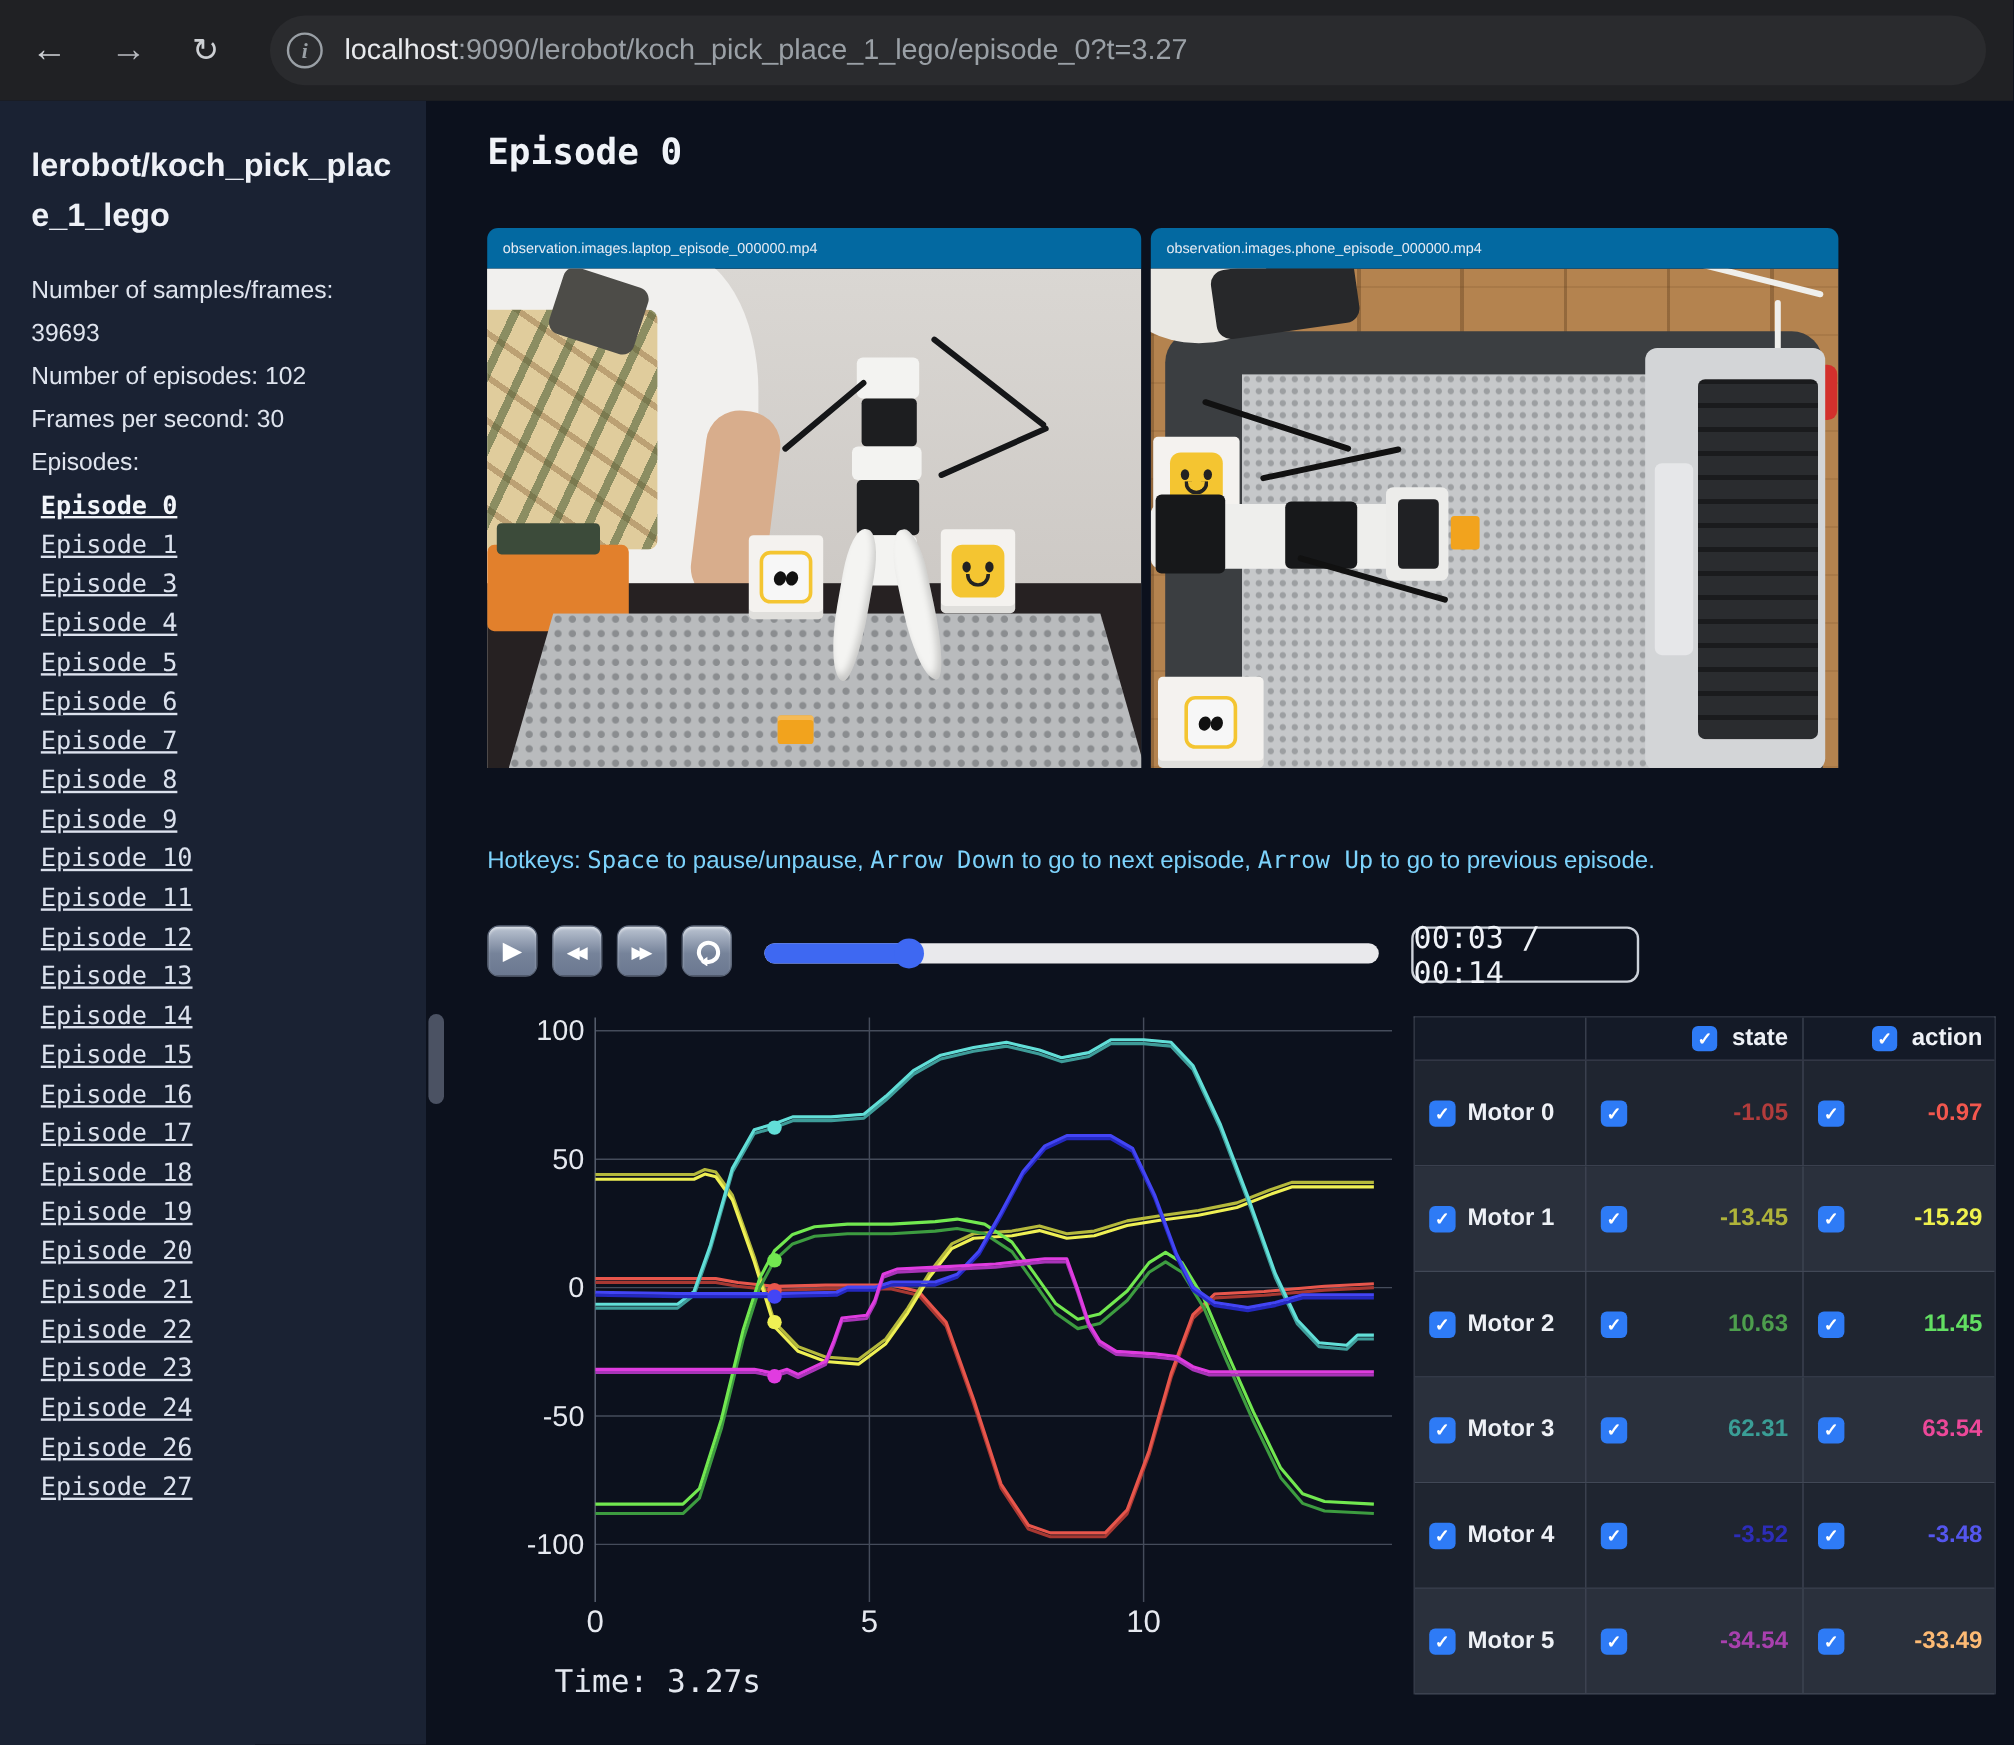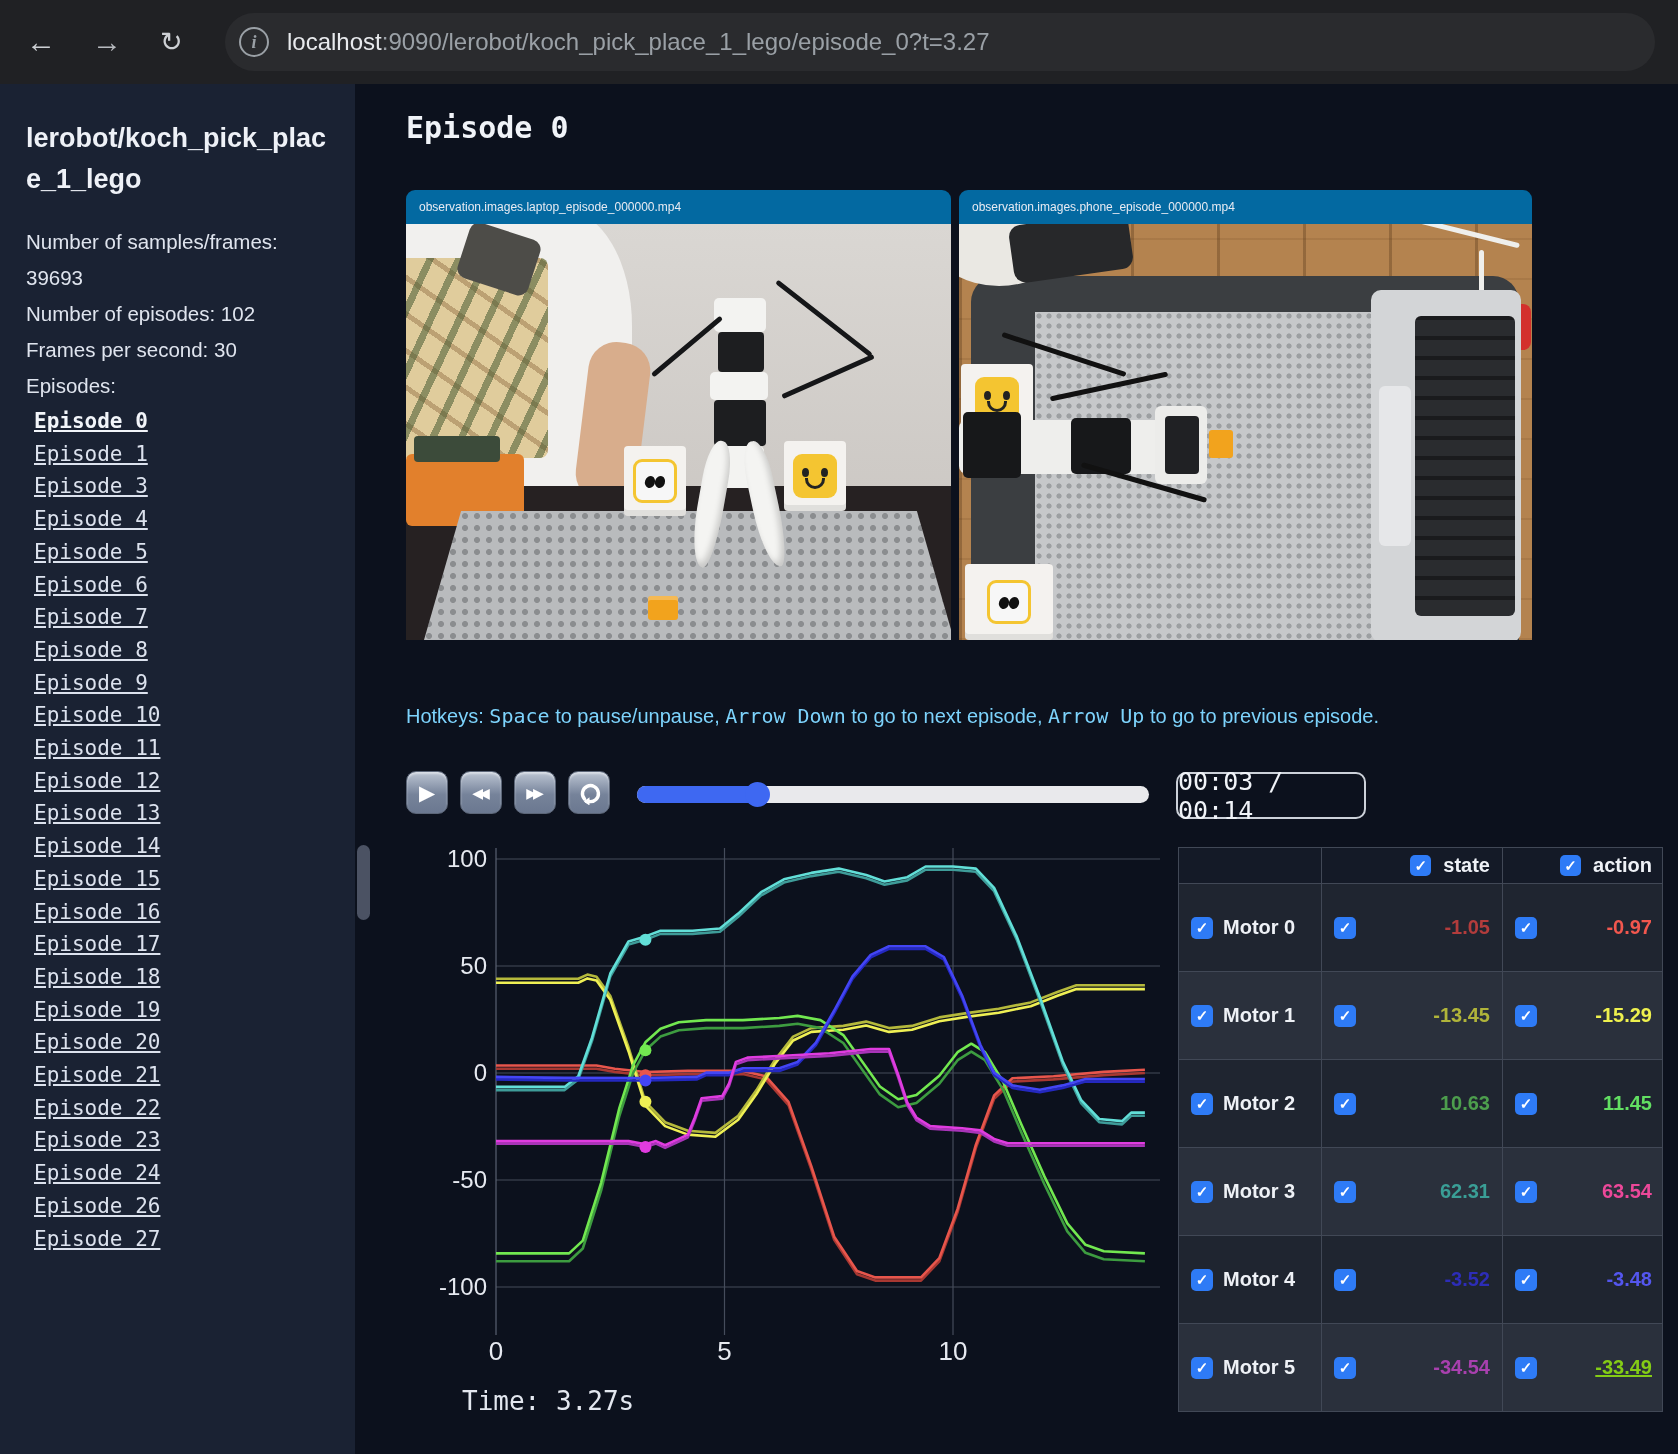--- a/index.html
+++ b/index.html
@@ -408,19 +408,19 @@
             <div class="tcell motor-cell">
               <span class="cb">✓</span>
               <span>Motor 5</span>
             </div>
             <div class="tcell value-cell">
               <span class="cb">✓</span>
               <span style="color: rgb(168, 64, 174);">-34.54</span>
             </div>
             <div class="tcell value-cell">
               <span class="cb">✓</span>
-              <span style="color: #84cc16; text-decoration: underline;">-33.49</span>
+              <span style="color: #fdba74;">-33.49</span>
             </div>
           </div>
         </div>
     </div>
   </div>
 </div>
 
 </body></html>

